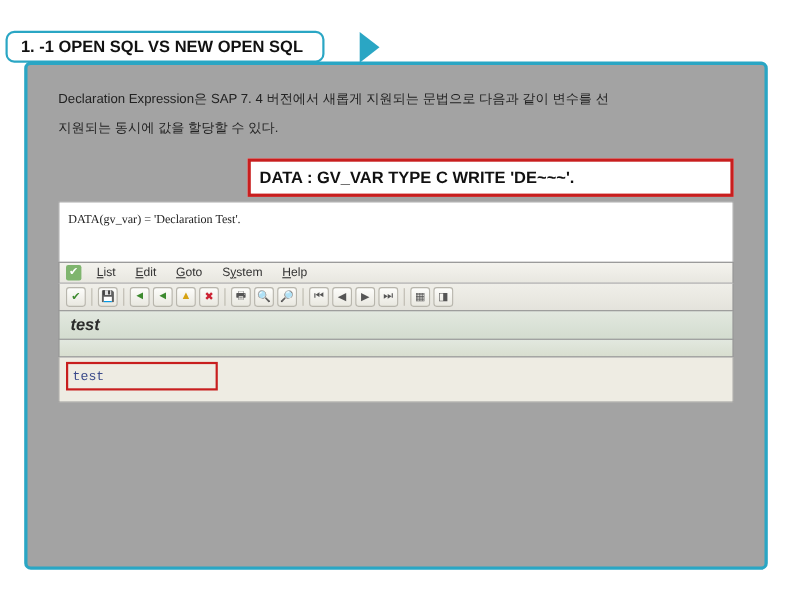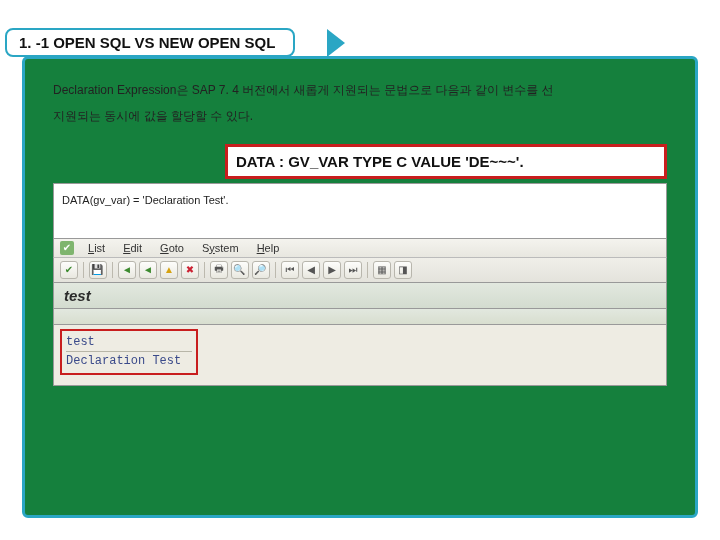--- a/index.html
+++ b/index.html
@@ -38,21 +38,21 @@
     margin-left: -4px;
   }
   .content-frame {
     position: absolute;
     left: 22px;
     top: 56px;
     right: 22px;
     bottom: 22px;
     border: 3px solid #2aa6c4;
     border-radius: 6px;
-    background: #15803d;
+    background: #a3a3a3;
     padding: 18px 0 0 0;
   }
   .desc-text {
     font-size: 12px;
     color: #222;
     padding: 0 28px;
     line-height: 2.2;
   }
   .highlight-box {
     margin: 14px 28px 0 200px;
@@ -61,21 +61,21 @@
     font-size: 15px;
     font-weight: bold;
     color: #111;
     background: #fff;
   }
   .code-block {
     margin: 4px 28px 0 28px;
     border: 1px solid #999;
     border-bottom: none;
     background: #fff;
-    font-family: Liberation Sans, sans-serif;
+    font-family: Liberation Serif, serif;
     font-size: 11px;
     color: #222;
     padding: 6px 8px;
     line-height: 1.9;
   }
   .menu-bar {
     margin: 0 28px;
     border: 1px solid #999;
     border-bottom: 1px solid #bbb;
     background: linear-gradient(#f4f3ee, #e8e7e0);
@@ -179,21 +179,21 @@
   <div class="ribbon-notch"></div>
 </div>
 
 <div class="content-frame">
 
   <div class="desc-text">
     <div>Declaration Expression은 SAP 7. 4 버전에서 새롭게 지원되는 문법으로 다음과 같이 변수를 선</div>
     <div>지원되는 동시에 값을 할당할 수 있다.</div>
   </div>
 
-  <div class="highlight-box">DATA : GV_VAR TYPE C VALUE 'DE~~~'.</div>
+  <div class="highlight-box">DATA : GV_VAR TYPE C WRITE 'DE~~~'.</div>
 
   <div class="code-block">
     <div>DATA(gv_var) = 'Declaration Test'.</div>
     <br>
   </div>
 
   <div class="menu-bar">
     <div class="menu-chk">✔</div>
     <div class="mi"><u>L</u><span></span>ist</div>
     <div class="mi"><u>E</u>dit</div>
@@ -224,17 +224,16 @@
     <div class="tbtn">▦</div>
     <div class="tbtn">◨</div>
   </div>
 
   <div class="section-title">test</div>
   <div class="pale-band"></div>
 
   <div class="output-area">
     <div class="output-box">
       <div>test</div>
-      <div>Declaration Test</div>
     </div>
   </div>
 
 </div>
 
 </body></html>

